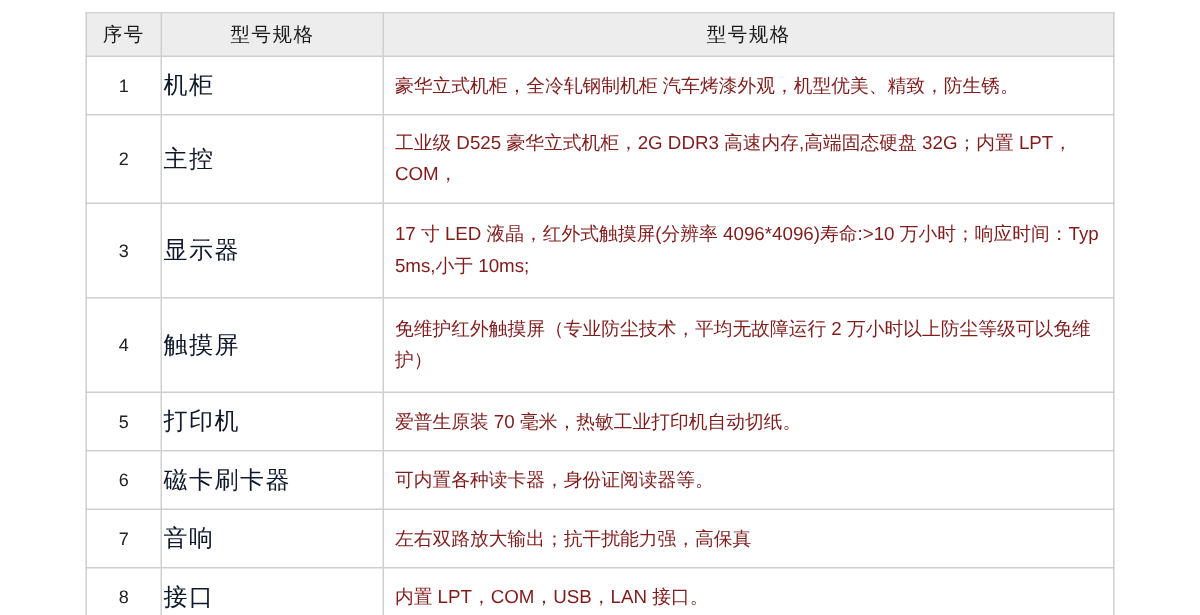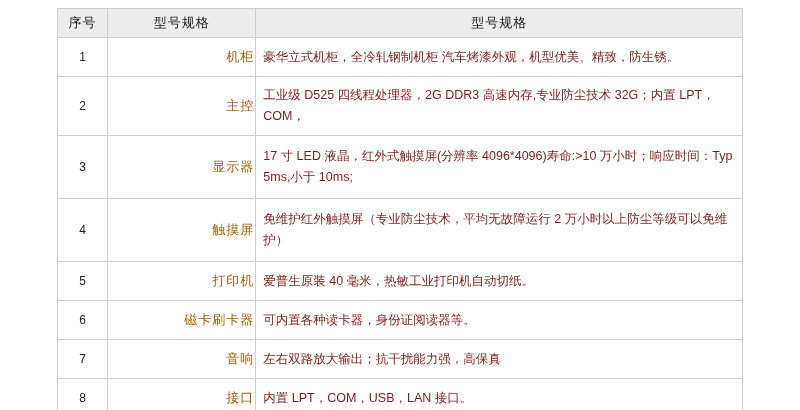--- a/index.html
+++ b/index.html
@@ -44,23 +44,23 @@
   col.c-idx { width: 50px; }
   col.c-mod { width: 148px; }
   col.c-spec { width: 486px; }
 
   td.idx {
     text-align: center;
     font-size: 12px;
     color: #222;
   }
   td.mod {
-    text-align: right;
-    font-size: 13px;
-    color: #a16207;
+    text-align: left;
+    font-size: 16px;
+    color: #0f172a;
     letter-spacing: 1px;
   }
   td.spec {
     text-align: left;
     font-size: 12.5px;
     line-height: 21px;
     color: #7f1d1d;
     padding: 4px 6px 4px 7px;
   }
   tr.r-h1 td { height: 30px; }
@@ -86,36 +86,36 @@
     </thead>
     <tbody>
       <tr class="r-h1">
         <td class="idx">1</td>
         <td class="mod">机柜</td>
         <td class="spec">豪华立式机柜，全冷轧钢制机柜 汽车烤漆外观，机型优美、精致，防生锈。</td>
       </tr>
       <tr class="r-h2">
         <td class="idx">2</td>
         <td class="mod">主控</td>
-        <td class="spec">工业级 D525 四线程处理器，2G DDR3 高速内存,专业防尘技术 32G；内置 LPT，COM，</td>
+        <td class="spec">工业级 D525 豪华立式机柜，2G DDR3 高速内存,高端固态硬盘 32G；内置 LPT，COM，</td>
       </tr>
       <tr class="r-h3">
         <td class="idx">3</td>
         <td class="mod">显示器</td>
         <td class="spec">17 寸 LED 液晶，红外式触摸屏(分辨率 4096*4096)寿命:&gt;10 万小时；响应时间：Typ 5ms,小于 10ms;</td>
       </tr>
       <tr class="r-h3">
         <td class="idx">4</td>
         <td class="mod">触摸屏</td>
         <td class="spec">免维护红外触摸屏（专业防尘技术，平均无故障运行 2 万小时以上防尘等级可以免维护）</td>
       </tr>
       <tr class="r-h1">
         <td class="idx">5</td>
         <td class="mod">打印机</td>
-        <td class="spec">爱普生原装 40 毫米，热敏工业打印机自动切纸。</td>
+        <td class="spec">爱普生原装 70 毫米，热敏工业打印机自动切纸。</td>
       </tr>
       <tr class="r-h1">
         <td class="idx">6</td>
         <td class="mod">磁卡刷卡器</td>
         <td class="spec">可内置各种读卡器，身份证阅读器等。</td>
       </tr>
       <tr class="r-h1">
         <td class="idx">7</td>
         <td class="mod">音响</td>
         <td class="spec">左右双路放大输出；抗干扰能力强，高保真</td>

